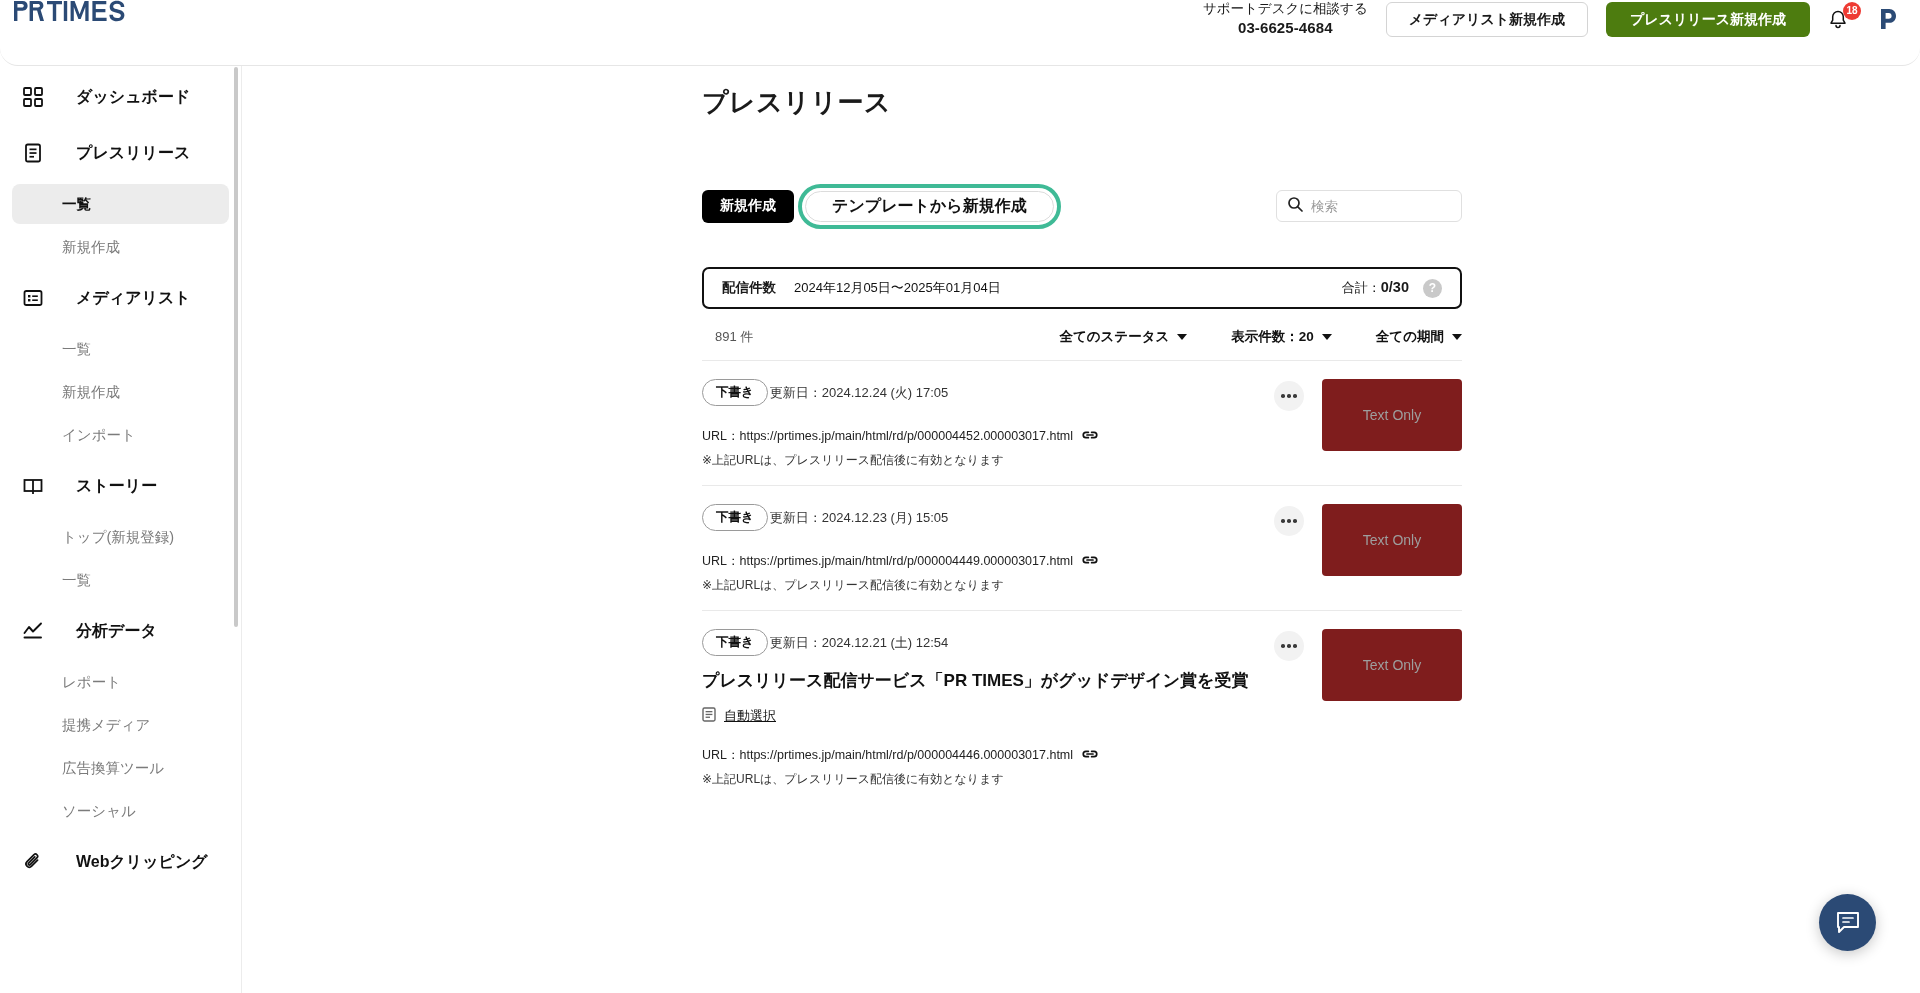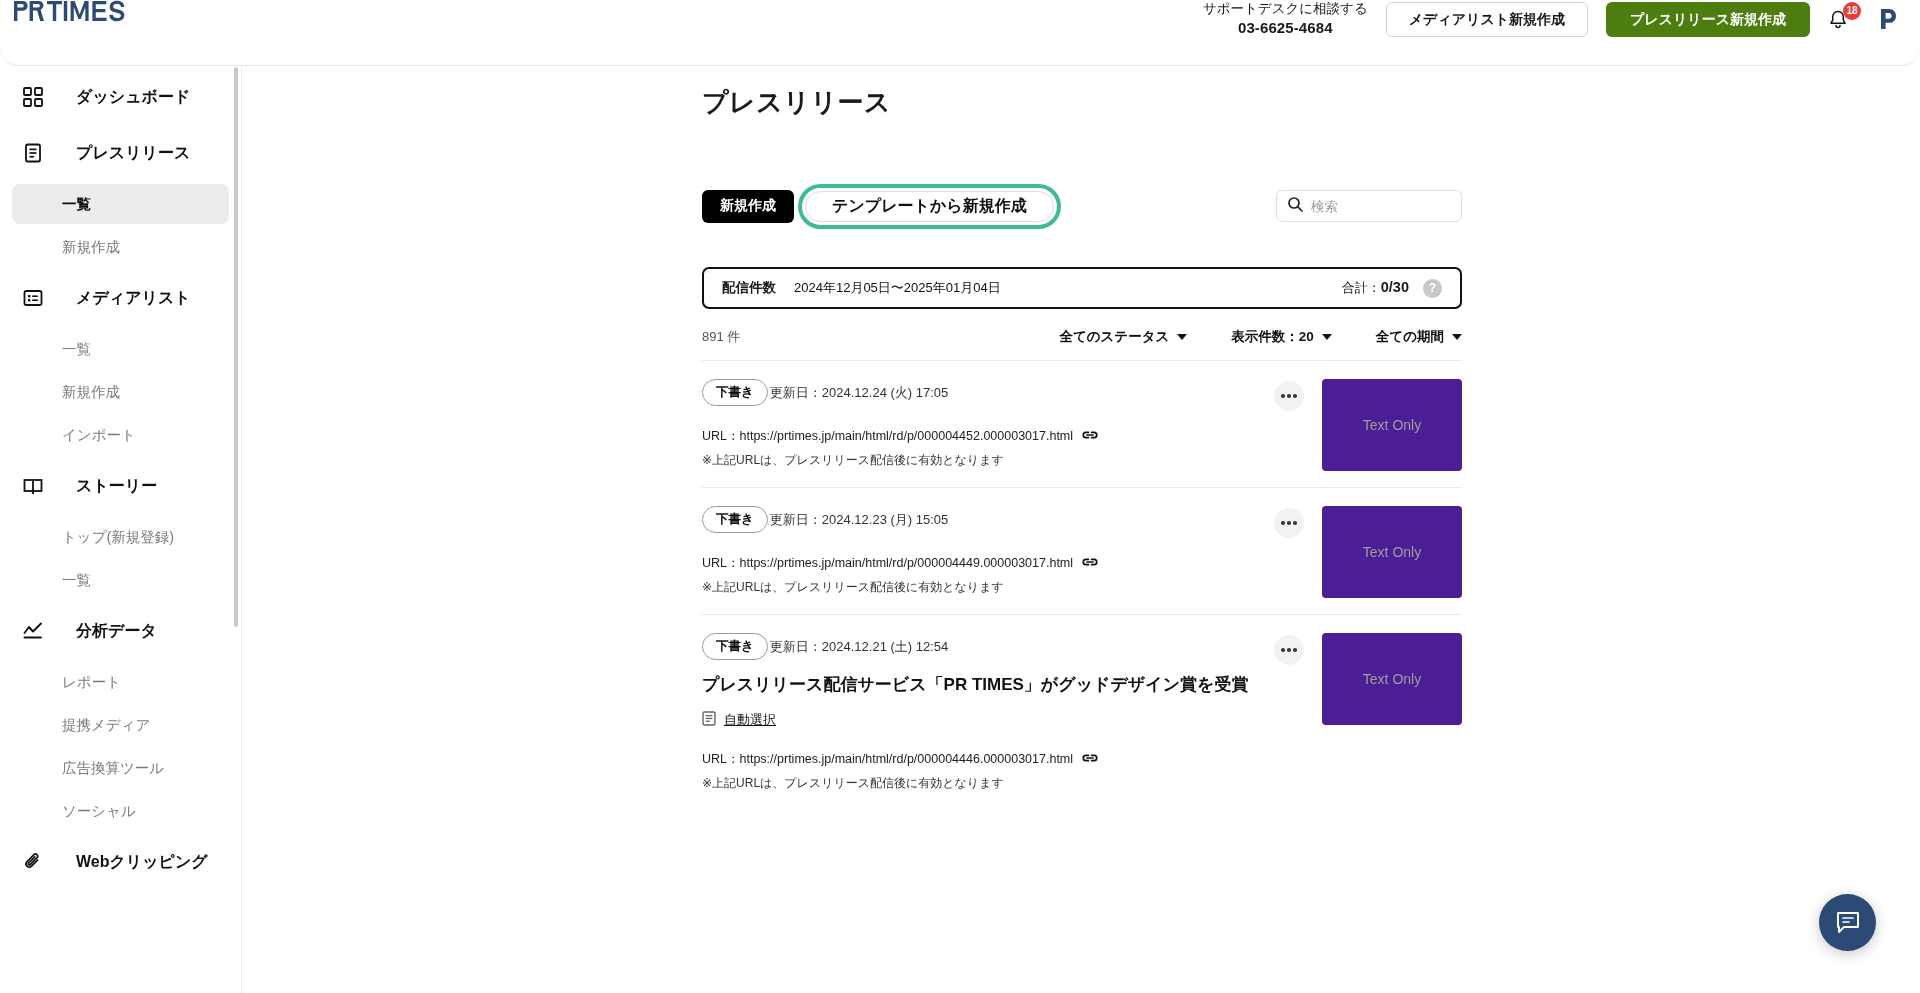--- a/index.html
+++ b/index.html
@@ -127,21 +127,21 @@
   .help-ic {
     margin-left:14px; width:19px; height:19px; border-radius:50%;
     background:#c9c9c9; color:#fff; font-size:12px; font-weight:700;
     display:flex; align-items:center; justify-content:center; cursor:pointer;
   }
 
   .filter-row {
     margin-top:15px; display:flex; align-items:center; height:26px;
     font-size:13px;
   }
-  .count-text { color:#555; }
+  .count-text { color:#555;margin-left:13px; }
   .filters { margin-left:auto; display:flex; align-items:center; gap:44px; }
   .filter {
     display:flex; align-items:center; gap:8px; font-size:13.5px;
     font-weight:700; color:#111; cursor:pointer;
   }
   .caret { width:0;height:0;border-left:5px solid transparent;
      border-right:5px solid transparent;border-top:6px solid #111; }
 
   .list { margin-top:10px; }
   .release-item {
@@ -169,21 +169,21 @@
     display:flex; align-items:center; gap:9px;
   }
   .rel-note { margin-top:7px; font-size:12px; color:#333; }
   .dots-btn {
     width:30px;height:30px;border-radius:50%;background:#f2f2f2;
     display:flex;align-items:center;justify-content:center;gap:2.5px;
     cursor:pointer; flex:0 0 30px; margin-top:2px;
   }
   .dots-btn i { width:3.5px;height:3.5px;border-radius:50%;background:#3a3a3a;display:block; }
   .thumb {
-    width:140px; height:92px; background:#4c1d95; border-radius:4px;
+    width:140px; height:72px; background:#7f1d1d; border-radius:4px;
     display:flex; align-items:center; justify-content:center;
     color:#9e9e9e; font-size:14px; flex:0 0 140px;
   }
 
   
   .fab {
     position:absolute; right:44px; bottom:42px;
     width:57px; height:57px; border-radius:50%; background:#2B4A75;
     display:flex; align-items:center; justify-content:center;
     cursor:pointer; box-shadow:0 3px 14px rgba(0,0,0,.22); z-index:40;

